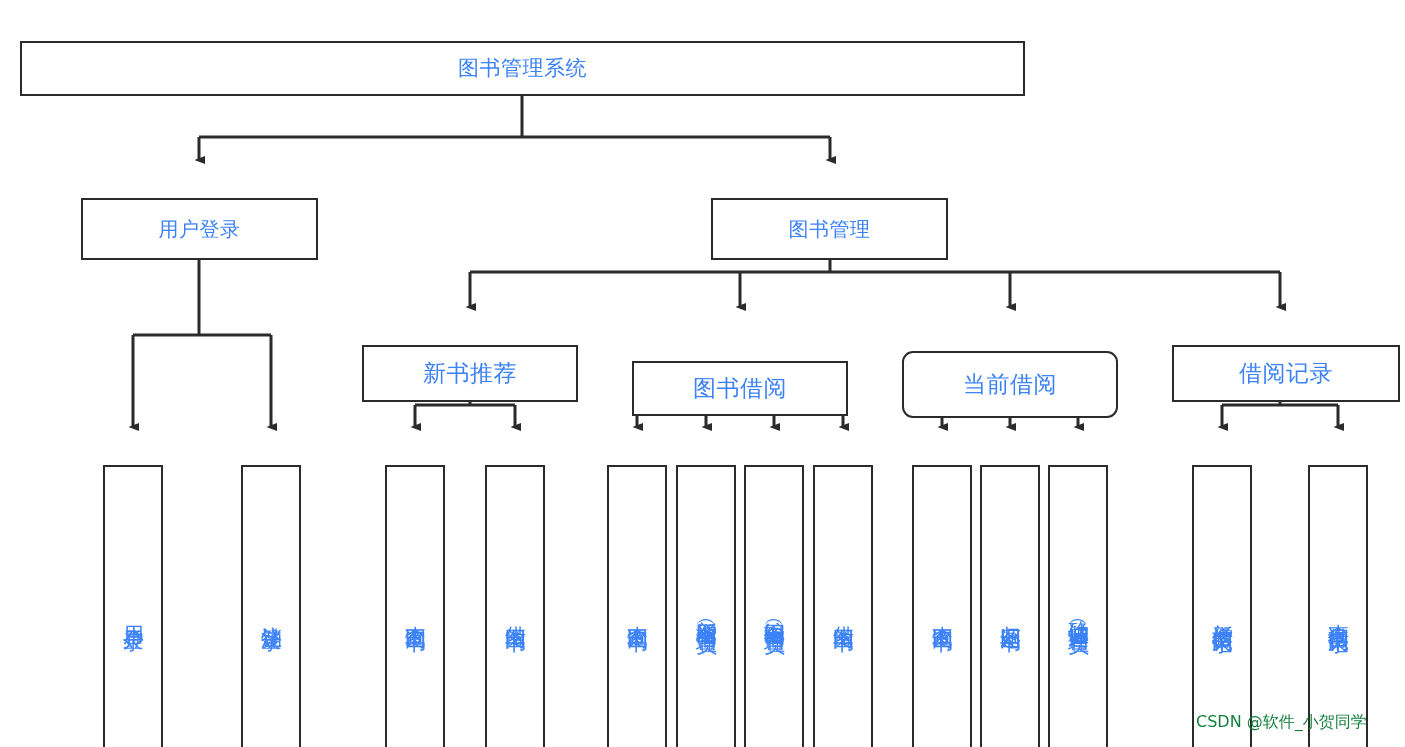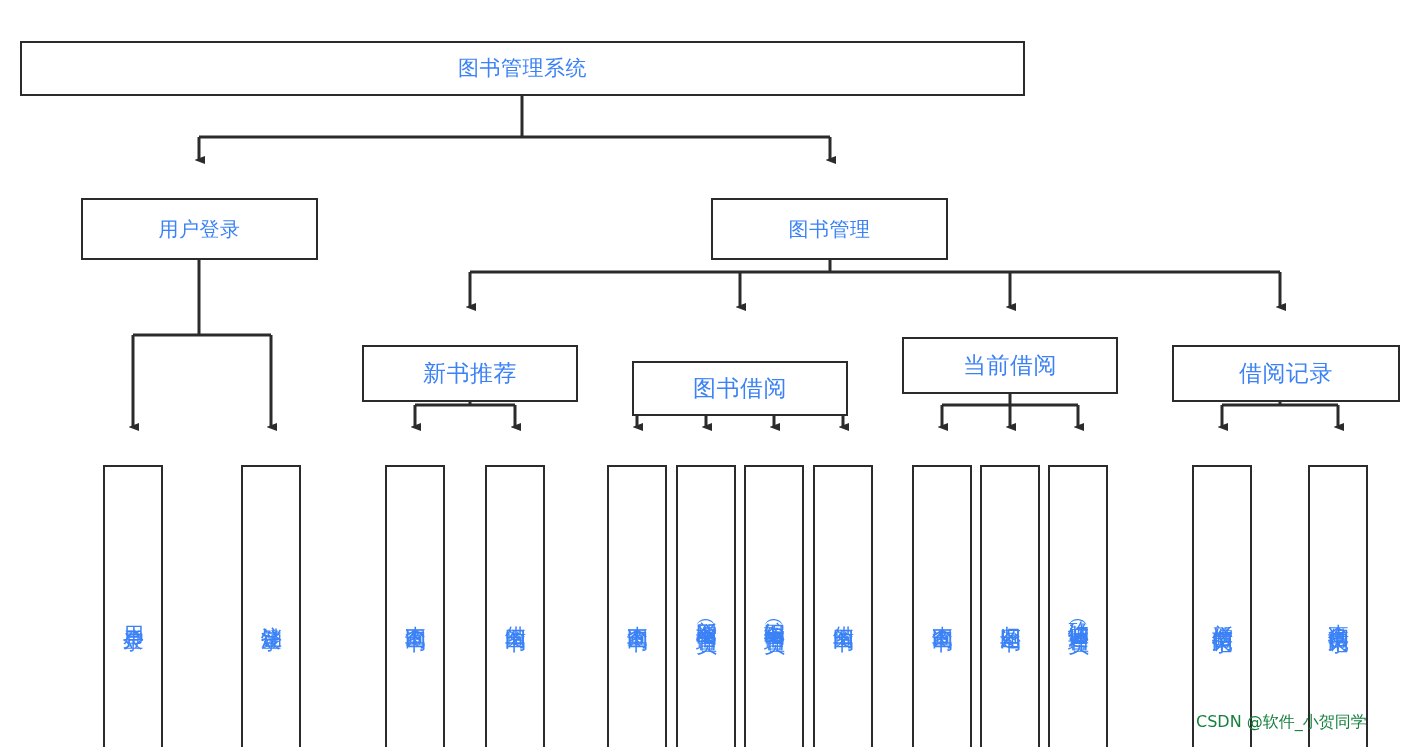--- a/index.html
+++ b/index.html
@@ -141,21 +141,21 @@
   <div class="node l1" style="left:711px; top:170px; width:237px; height:62px;">
     <span class="label">图书管理</span>
   </div>
 
   <div class="node l2" style="left:362px; top:317px; width:216px; height:57px;">
     <span class="label">新书推荐</span>
   </div>
   <div class="node l2" style="left:632px; top:333px; width:216px; height:55px;">
     <span class="label">图书借阅</span>
   </div>
-  <div class="node l2" style="left:902px; top:309px; width:216px; height:57px;">
+  <div class="node l2" style="left:902px; top:323px; width:216px; height:67px;border-radius:11px;">
     <span class="label">当前借阅</span>
   </div>
   <div class="node l2" style="left:1172px; top:317px; width:228px; height:57px;">
     <span class="label">借阅记录</span>
   </div>
 
   <div class="node leaf" style="left:103px; top:437px; width:60px; height:296px;">
     <span class="label">用户登录</span>
   </div>
   <div class="node leaf" style="left:241px; top:437px; width:60px; height:296px;">

